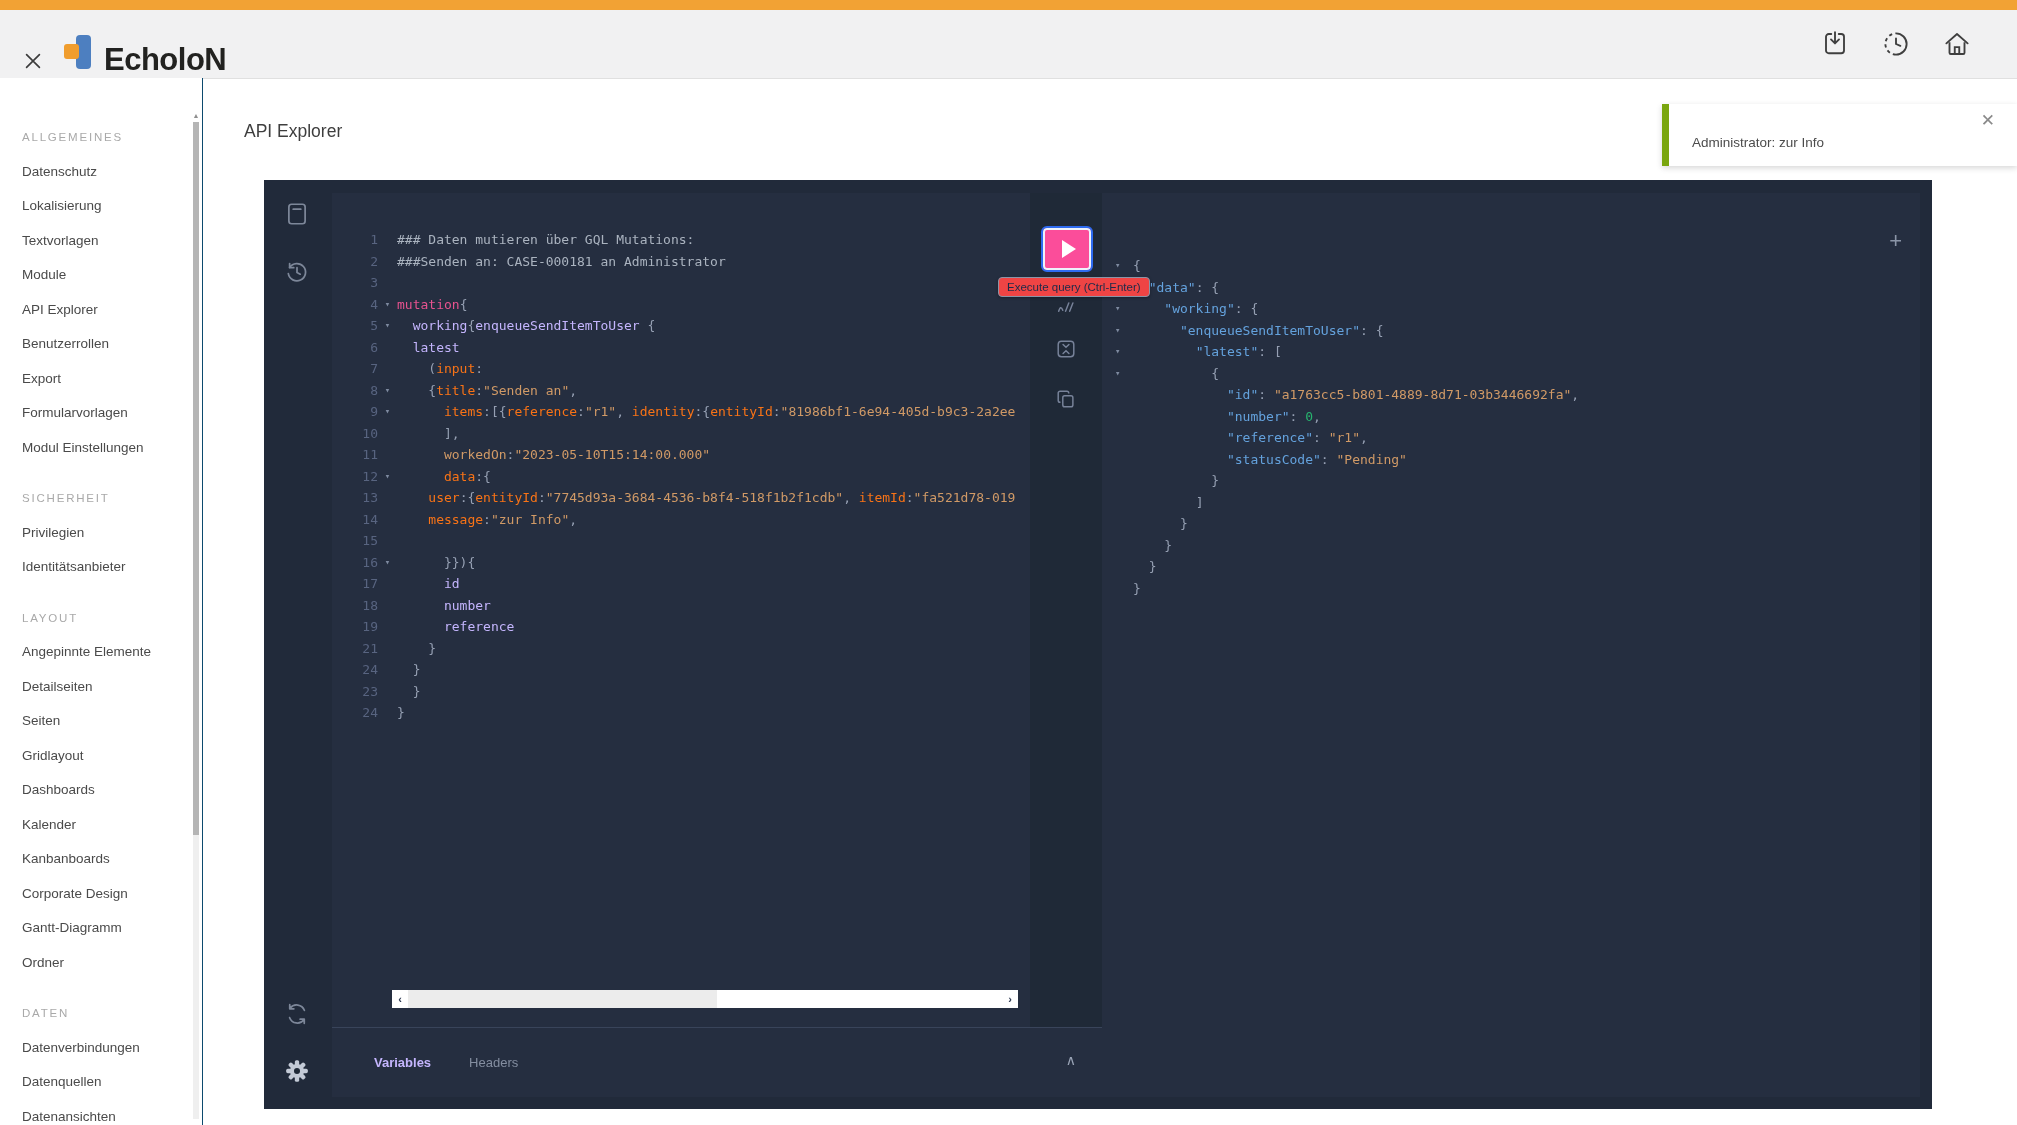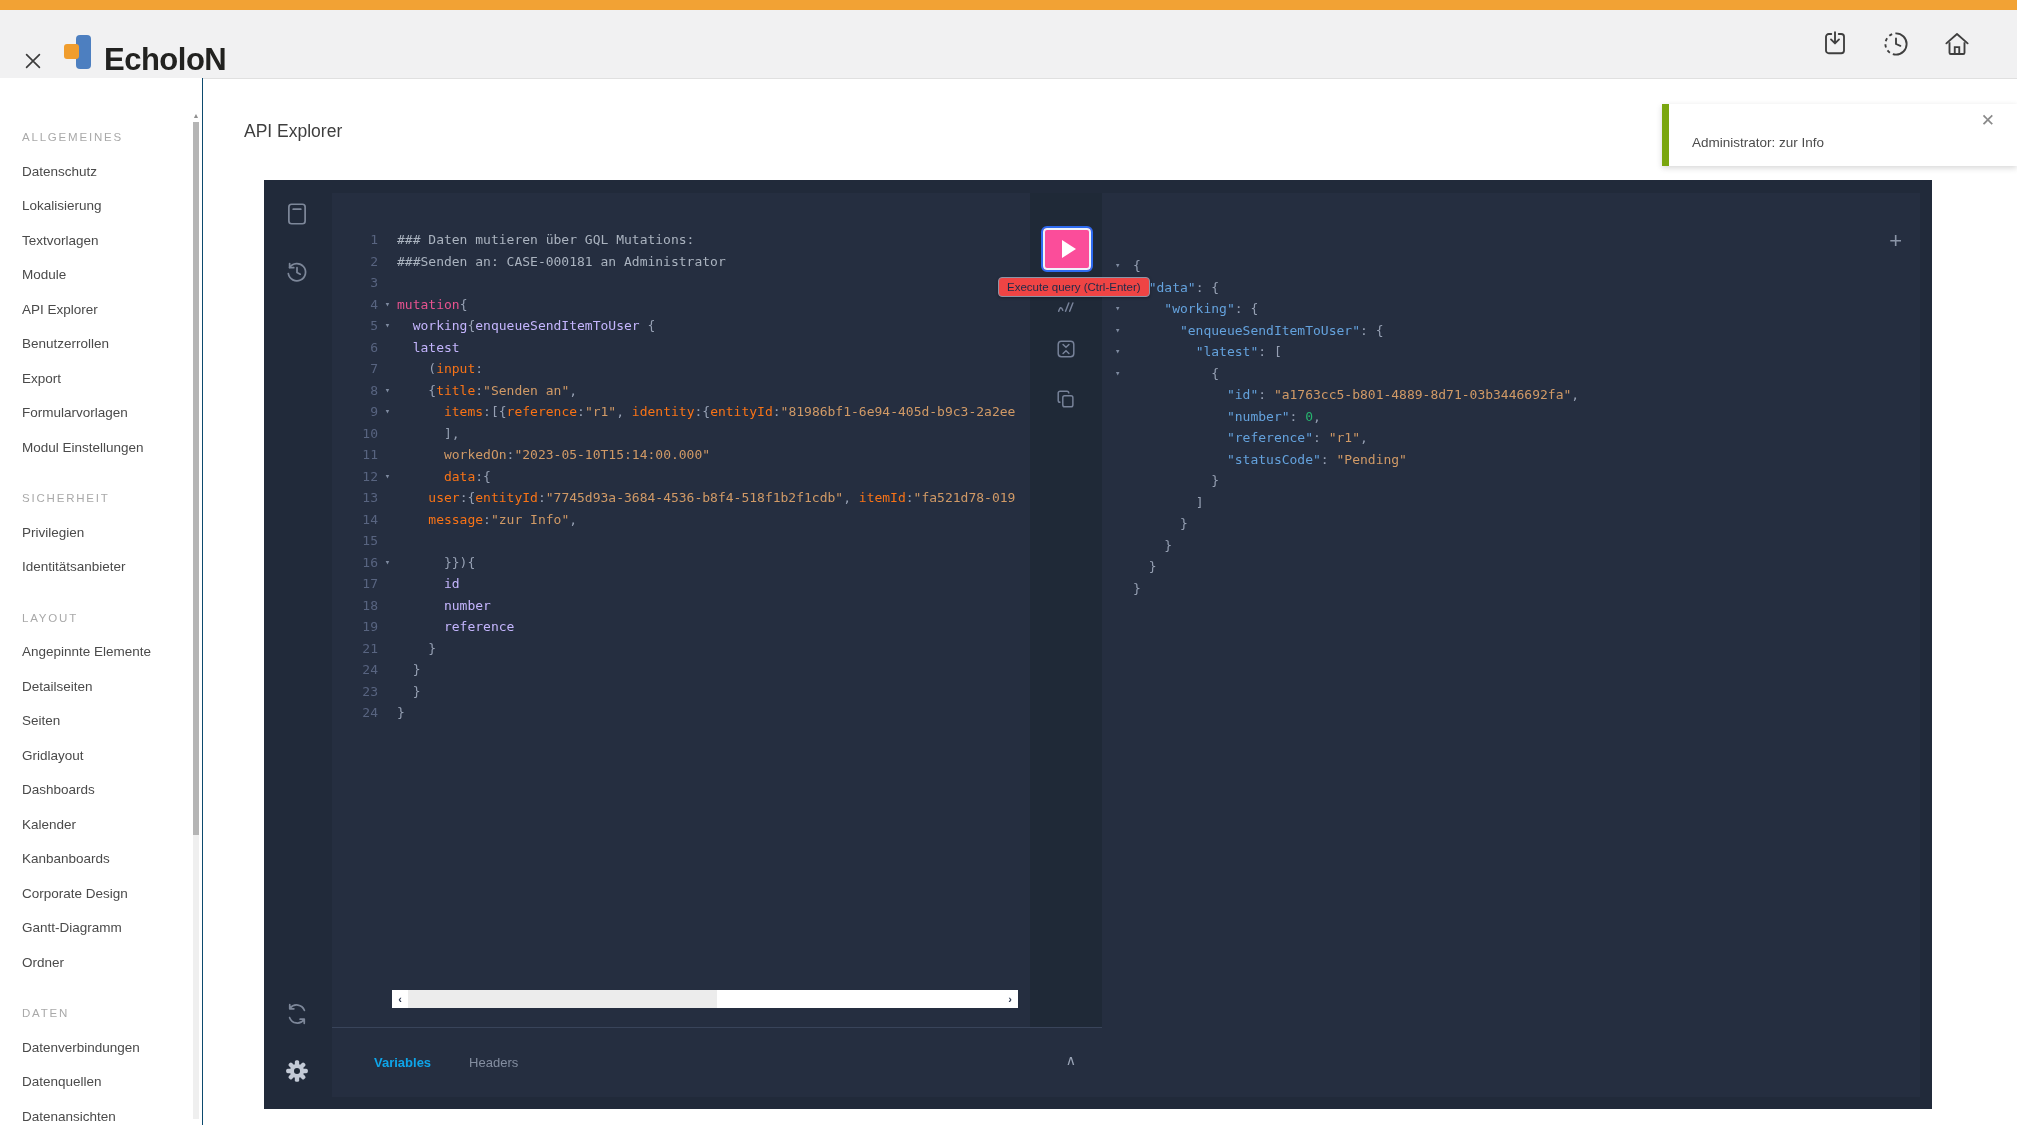--- a/index.html
+++ b/index.html
@@ -66,21 +66,21 @@
            padding:3px 8px;font-size:11.5px;color:#1c2b4a;white-space:nowrap;z-index:20;box-shadow:0 1px 3px rgba(0,0,0,.3);}
   
   .hscroll{position:absolute;left:60px;right:12px;bottom:89px;height:18px;background:#fff;display:flex;}
   .hbtn{width:16px;flex:none;display:flex;align-items:center;justify-content:center;
         color:#2b3750;font-size:11px;font-weight:bold;cursor:pointer;}
   .htrack{flex:1;position:relative;}
   .hthumb{position:absolute;left:0;top:0;bottom:0;width:52%;background:#ececec;cursor:grab;}
   
   .vbar{position:absolute;left:0;bottom:0;width:770px;height:69px;background:#252e40;
         border-top:1px solid #39445a;display:flex;align-items:center;z-index:5;}
-  .vtab1{margin-left:42px;font-size:13px;font-weight:700;color:#0ea5e9;cursor:pointer;}
+  .vtab1{margin-left:42px;font-size:13px;font-weight:700;color:#c4b5fd;cursor:pointer;}
   .vtab2{margin-left:38px;font-size:13px;color:#848ea0;cursor:pointer;}
   .vchevron{position:absolute;right:26px;top:24px;color:#9aa4b6;font-size:14px;cursor:pointer;}
   .plus{position:absolute;right:18px;top:38px;font-size:22px;color:#8b95a7;cursor:pointer;line-height:20px;}
   svg{display:block;}
 </style>
 </head>
 <body>
 
 <div id="stage">
 

